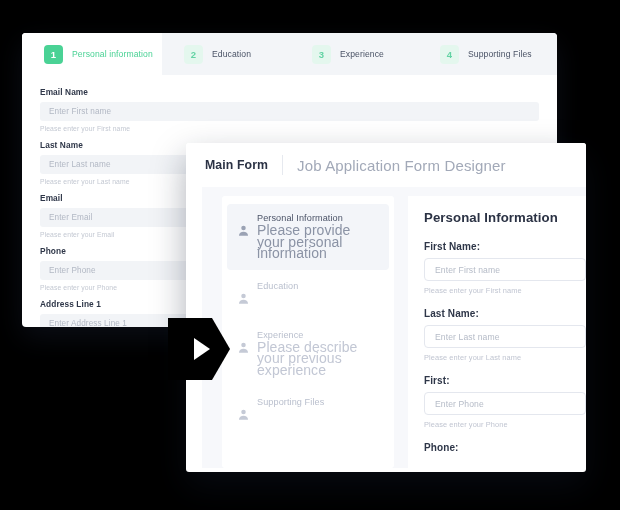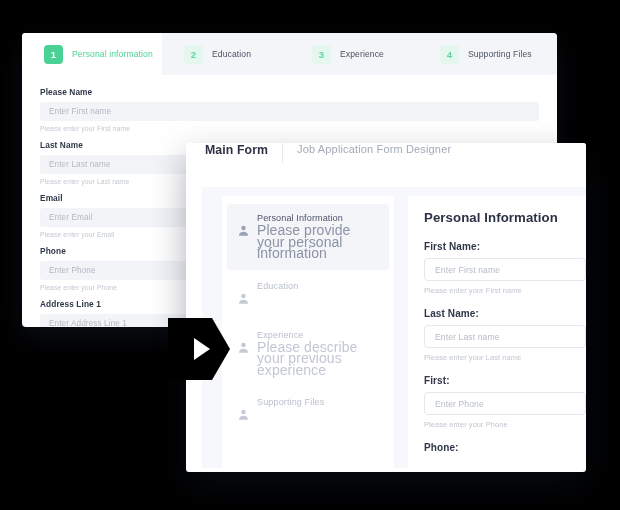--- a/index.html
+++ b/index.html
@@ -65,28 +65,28 @@
   }
 
   
   .front-card{
     position:absolute;left:186px;top:143px;width:400px;height:329px;
     background:#ffffff;border-radius:3px;overflow:hidden;
     box-shadow:0 14px 34px rgba(20,28,50,.35);
     z-index:5;
   }
   .front-header{
-    height:44px;display:flex;align-items:flex-start;
+    height:44px;display:flex;align-items:center;
     padding-left:19px;gap:14px;background:#ffffff;
   }
   .front-title{
     font-size:12.3px;font-weight:bold;color:#2b3244;letter-spacing:.1px;
   }
   .vdiv{width:1px;height:20px;background:#e6e9ef;}
-  .front-sub{font-size:11px;color:#a2a9b8;letter-spacing:.15px;}
+  .front-sub{font-size:15px;color:#a2a9b8;letter-spacing:.15px;}
 
   .front-body{
     position:absolute;left:16px;right:0;top:44px;bottom:4px;
     background:#f7f8fb;display:flex;gap:0;
   }
   .nav-panel{
     width:172px;flex:none;background:#ffffff;margin:9px 0 0 20px;
     border-radius:3px;padding:8px 0 0 0;box-sizing:border-box;
   }
   .nav-item{
@@ -154,21 +154,21 @@
       <div class="tab tab-4">
         <div class="badge idle">4</div>
         <div class="tab-label idle">Supporting Files</div>
       </div>
 
     </div>
 
     <div class="back-body">
 
       <div class="fg">
-        <div class="fg-label">Please Name</div>
+        <div class="fg-label">Email Name</div>
         <div class="fg-input">Enter First name</div>
         <div class="fg-help">Please enter your First name</div>
       </div>
 
       <div class="fg">
         <div class="fg-label">Last Name</div>
         <div class="fg-input">Enter Last name</div>
         <div class="fg-help">Please enter your Last name</div>
       </div>
 

